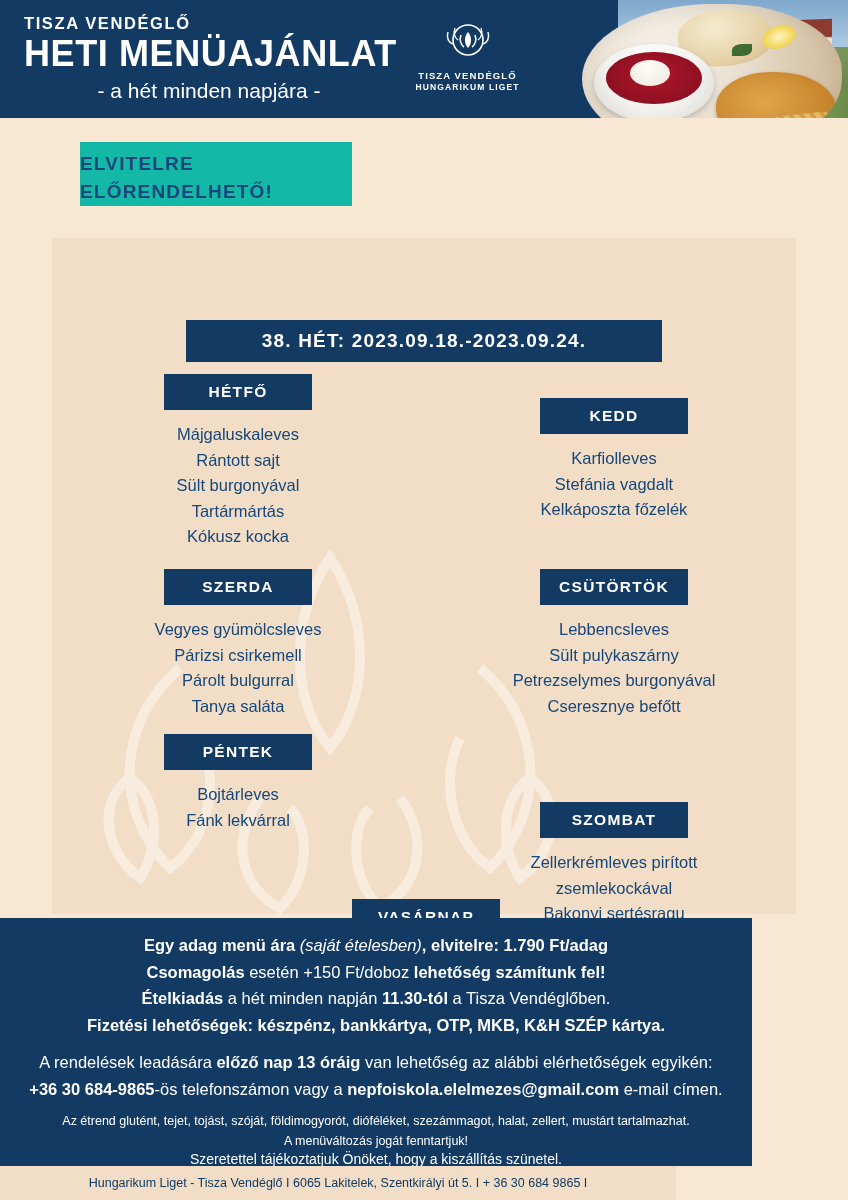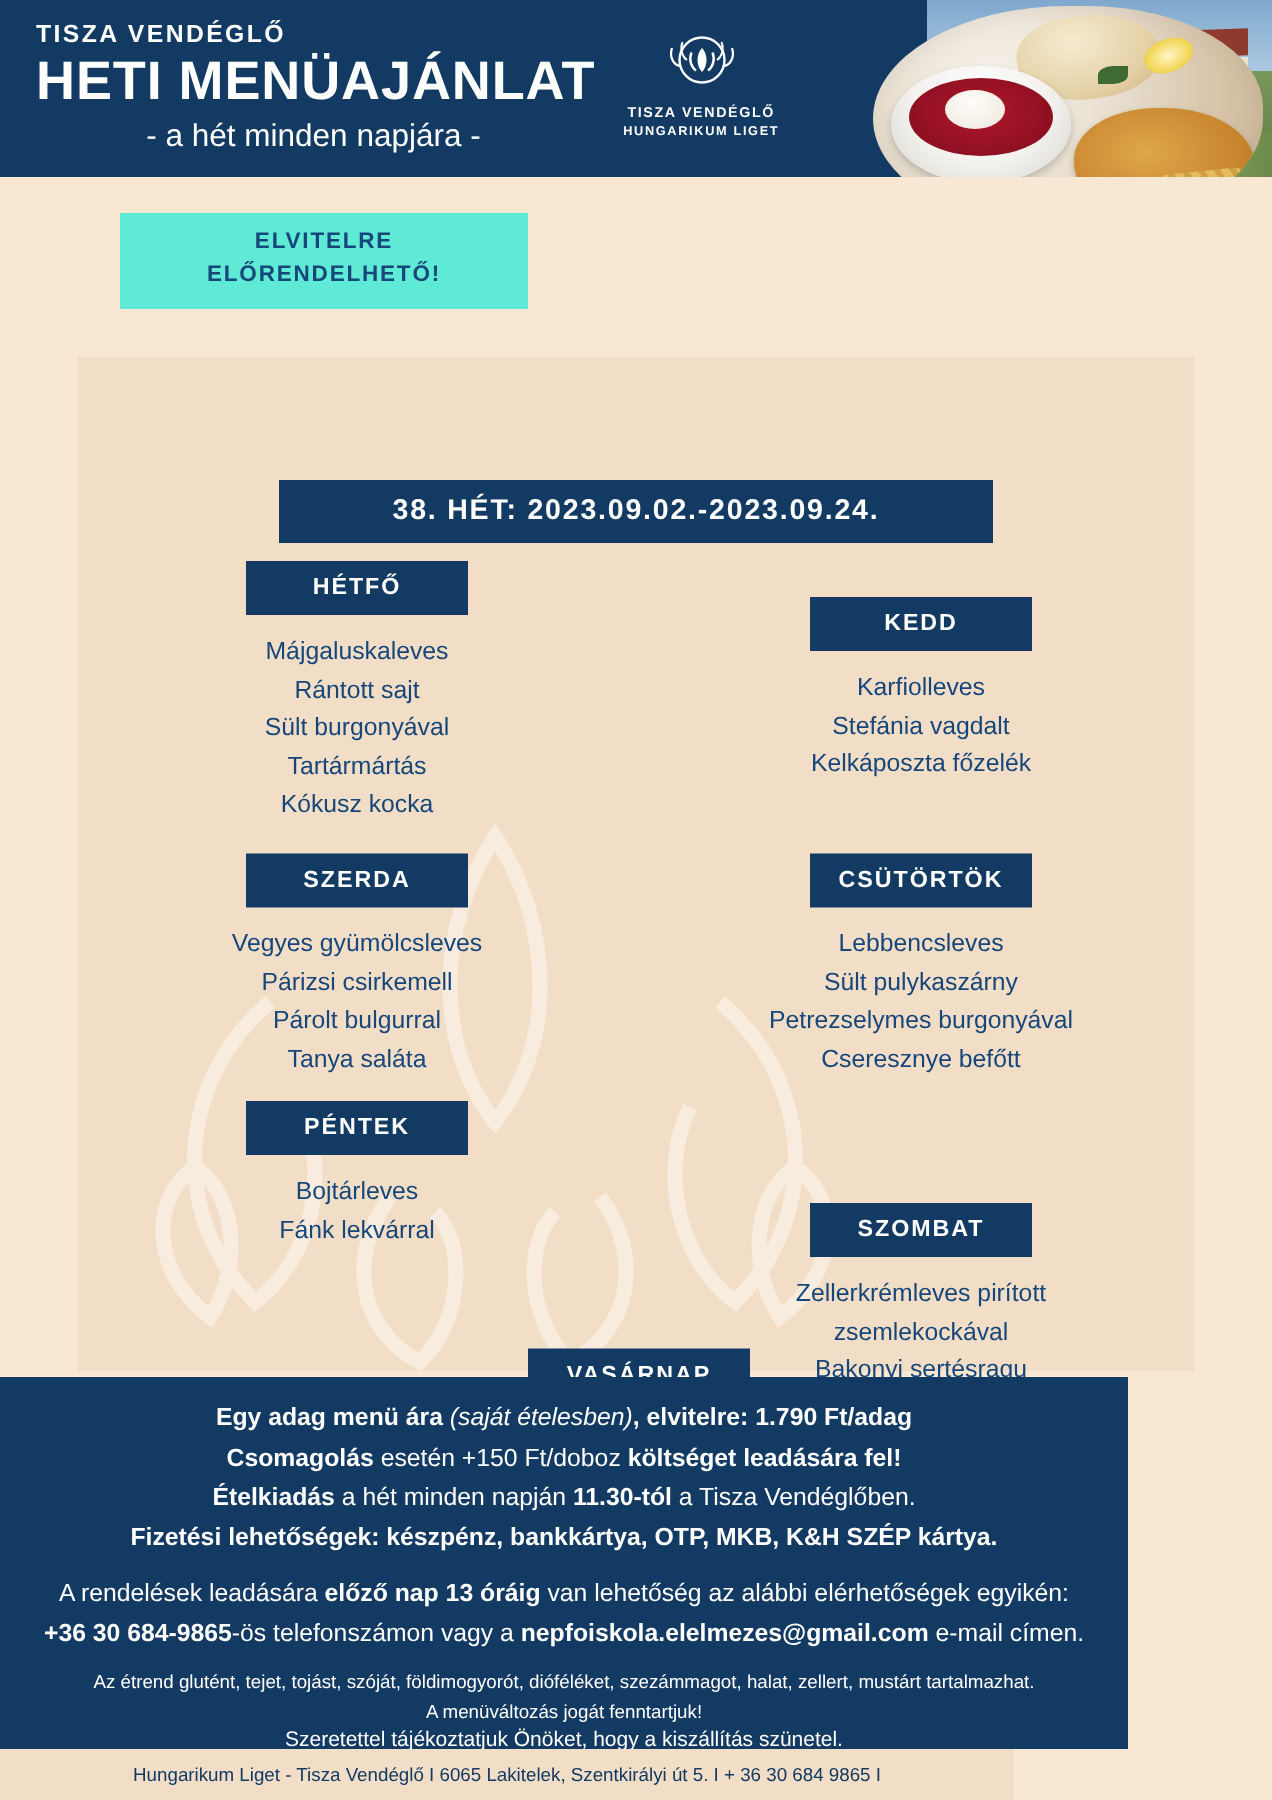--- a/index.html
+++ b/index.html
@@ -168,26 +168,26 @@
   .panel {
     position: absolute;
     left: 52px; top: 120px;
     width: 744px; height: 676px;
     background: #f2dec7;
   }
   .takeaway {
     position: absolute;
     left: 80px; top: 24px;
     width: 272px; height: 64px;
-    background: #5eead4;
+    background: #14b8a6;
     color: #16467a;
     font-weight: bold;
-    font-size: 15px;
+    font-size: 19px;
     letter-spacing: 1.2px;
-    text-align: center;
+    text-align: left;
     line-height: 1.45;
     padding-top: 8px;
   }
   .week-banner {
     position: absolute;
     left: 186px; top: 202px;
     width: 476px; height: 42px;
     background: #123a63;
     color: #ffffff;
     font-weight: bold;
@@ -317,21 +317,21 @@
           <path d="M340 250 C370 290 360 340 320 360 C290 330 290 280 310 260"></path>
         </g>
       </svg>
     </div>
 
     <div class="takeaway">
       <div>ELVITELRE</div>
       <div>ELŐRENDELHETŐ!</div>
     </div>
 
-    <div class="week-banner">38. HÉT: 2023.09.02.-2023.09.24.</div>
+    <div class="week-banner">38. HÉT: 2023.09.18.-2023.09.24.</div>
 
     <div class="daybox" style="left:110px; top:256px; width:256px;">
       <div class="title">HÉTFŐ</div>
       <div class="items">
         <div>Májgaluskaleves</div>
         <div>Rántott sajt</div>
         <div>Sült burgonyával</div>
         <div>Tartármártás</div>
         <div>Kókusz kocka</div>
       </div>
@@ -389,21 +389,21 @@
       <div class="title">VASÁRNAP</div>
 
     </div>
   </div>
 
   <div class="footer">
     <div class="f-line">
       <b>Egy adag menü ára </b><i>(saját ételesben)</i><b>, elvitelre: 1.790 Ft/adag</b>
     </div>
     <div class="f-line">
-      <b>Csomagolás </b><span>esetén +150 Ft/doboz </span><b>költséget leadására fel!</b>
+      <b>Csomagolás </b><span>esetén +150 Ft/doboz </span><b>lehetőség számítunk fel!</b>
     </div>
     <div class="f-line">
       <b>Ételkiadás </b><span>a hét minden napján </span><b>11.30-tól </b><span>a Tisza Vendéglőben.</span>
     </div>
     <div class="f-line">
       <b>Fizetési lehetőségek: készpénz, bankkártya, OTP, MKB, K&amp;H SZÉP kártya.</b>
     </div>
     <div class="f-gap"></div>
     <div class="f-line">
       <span>A rendelések leadására </span><b>előző nap 13 óráig </b><span>van lehetőség az alábbi elérhetőségek egyikén:</span>

